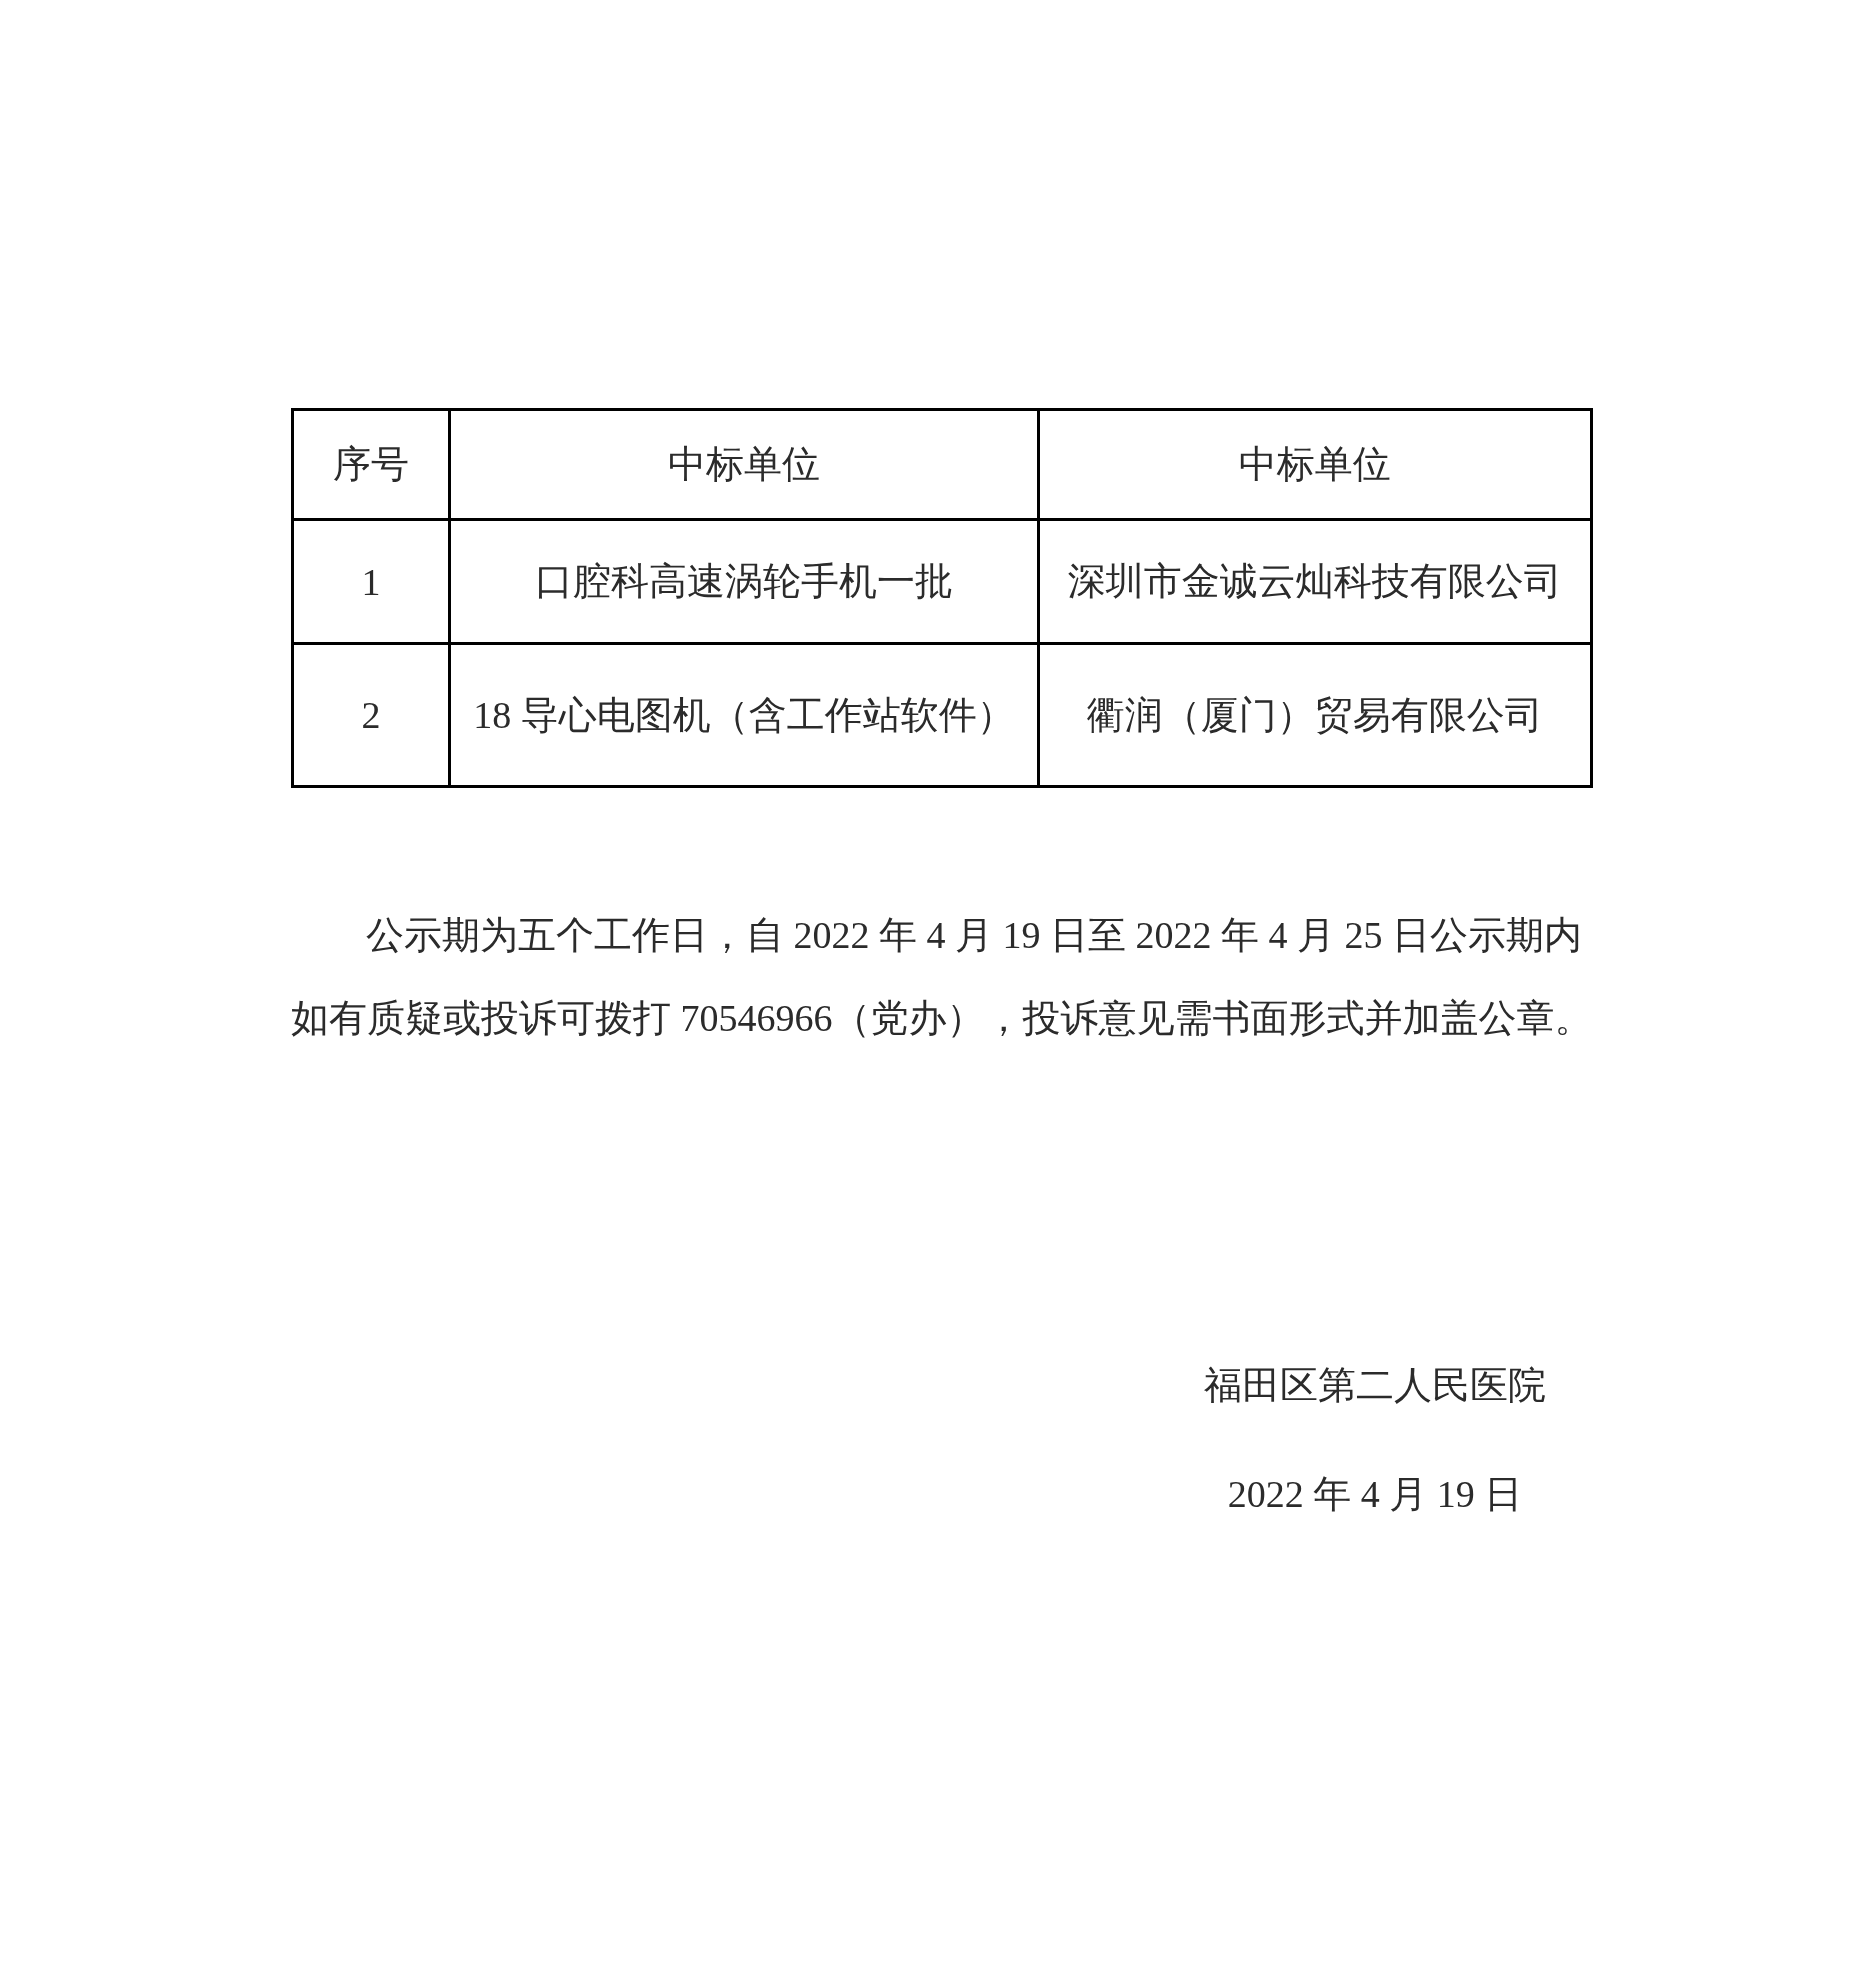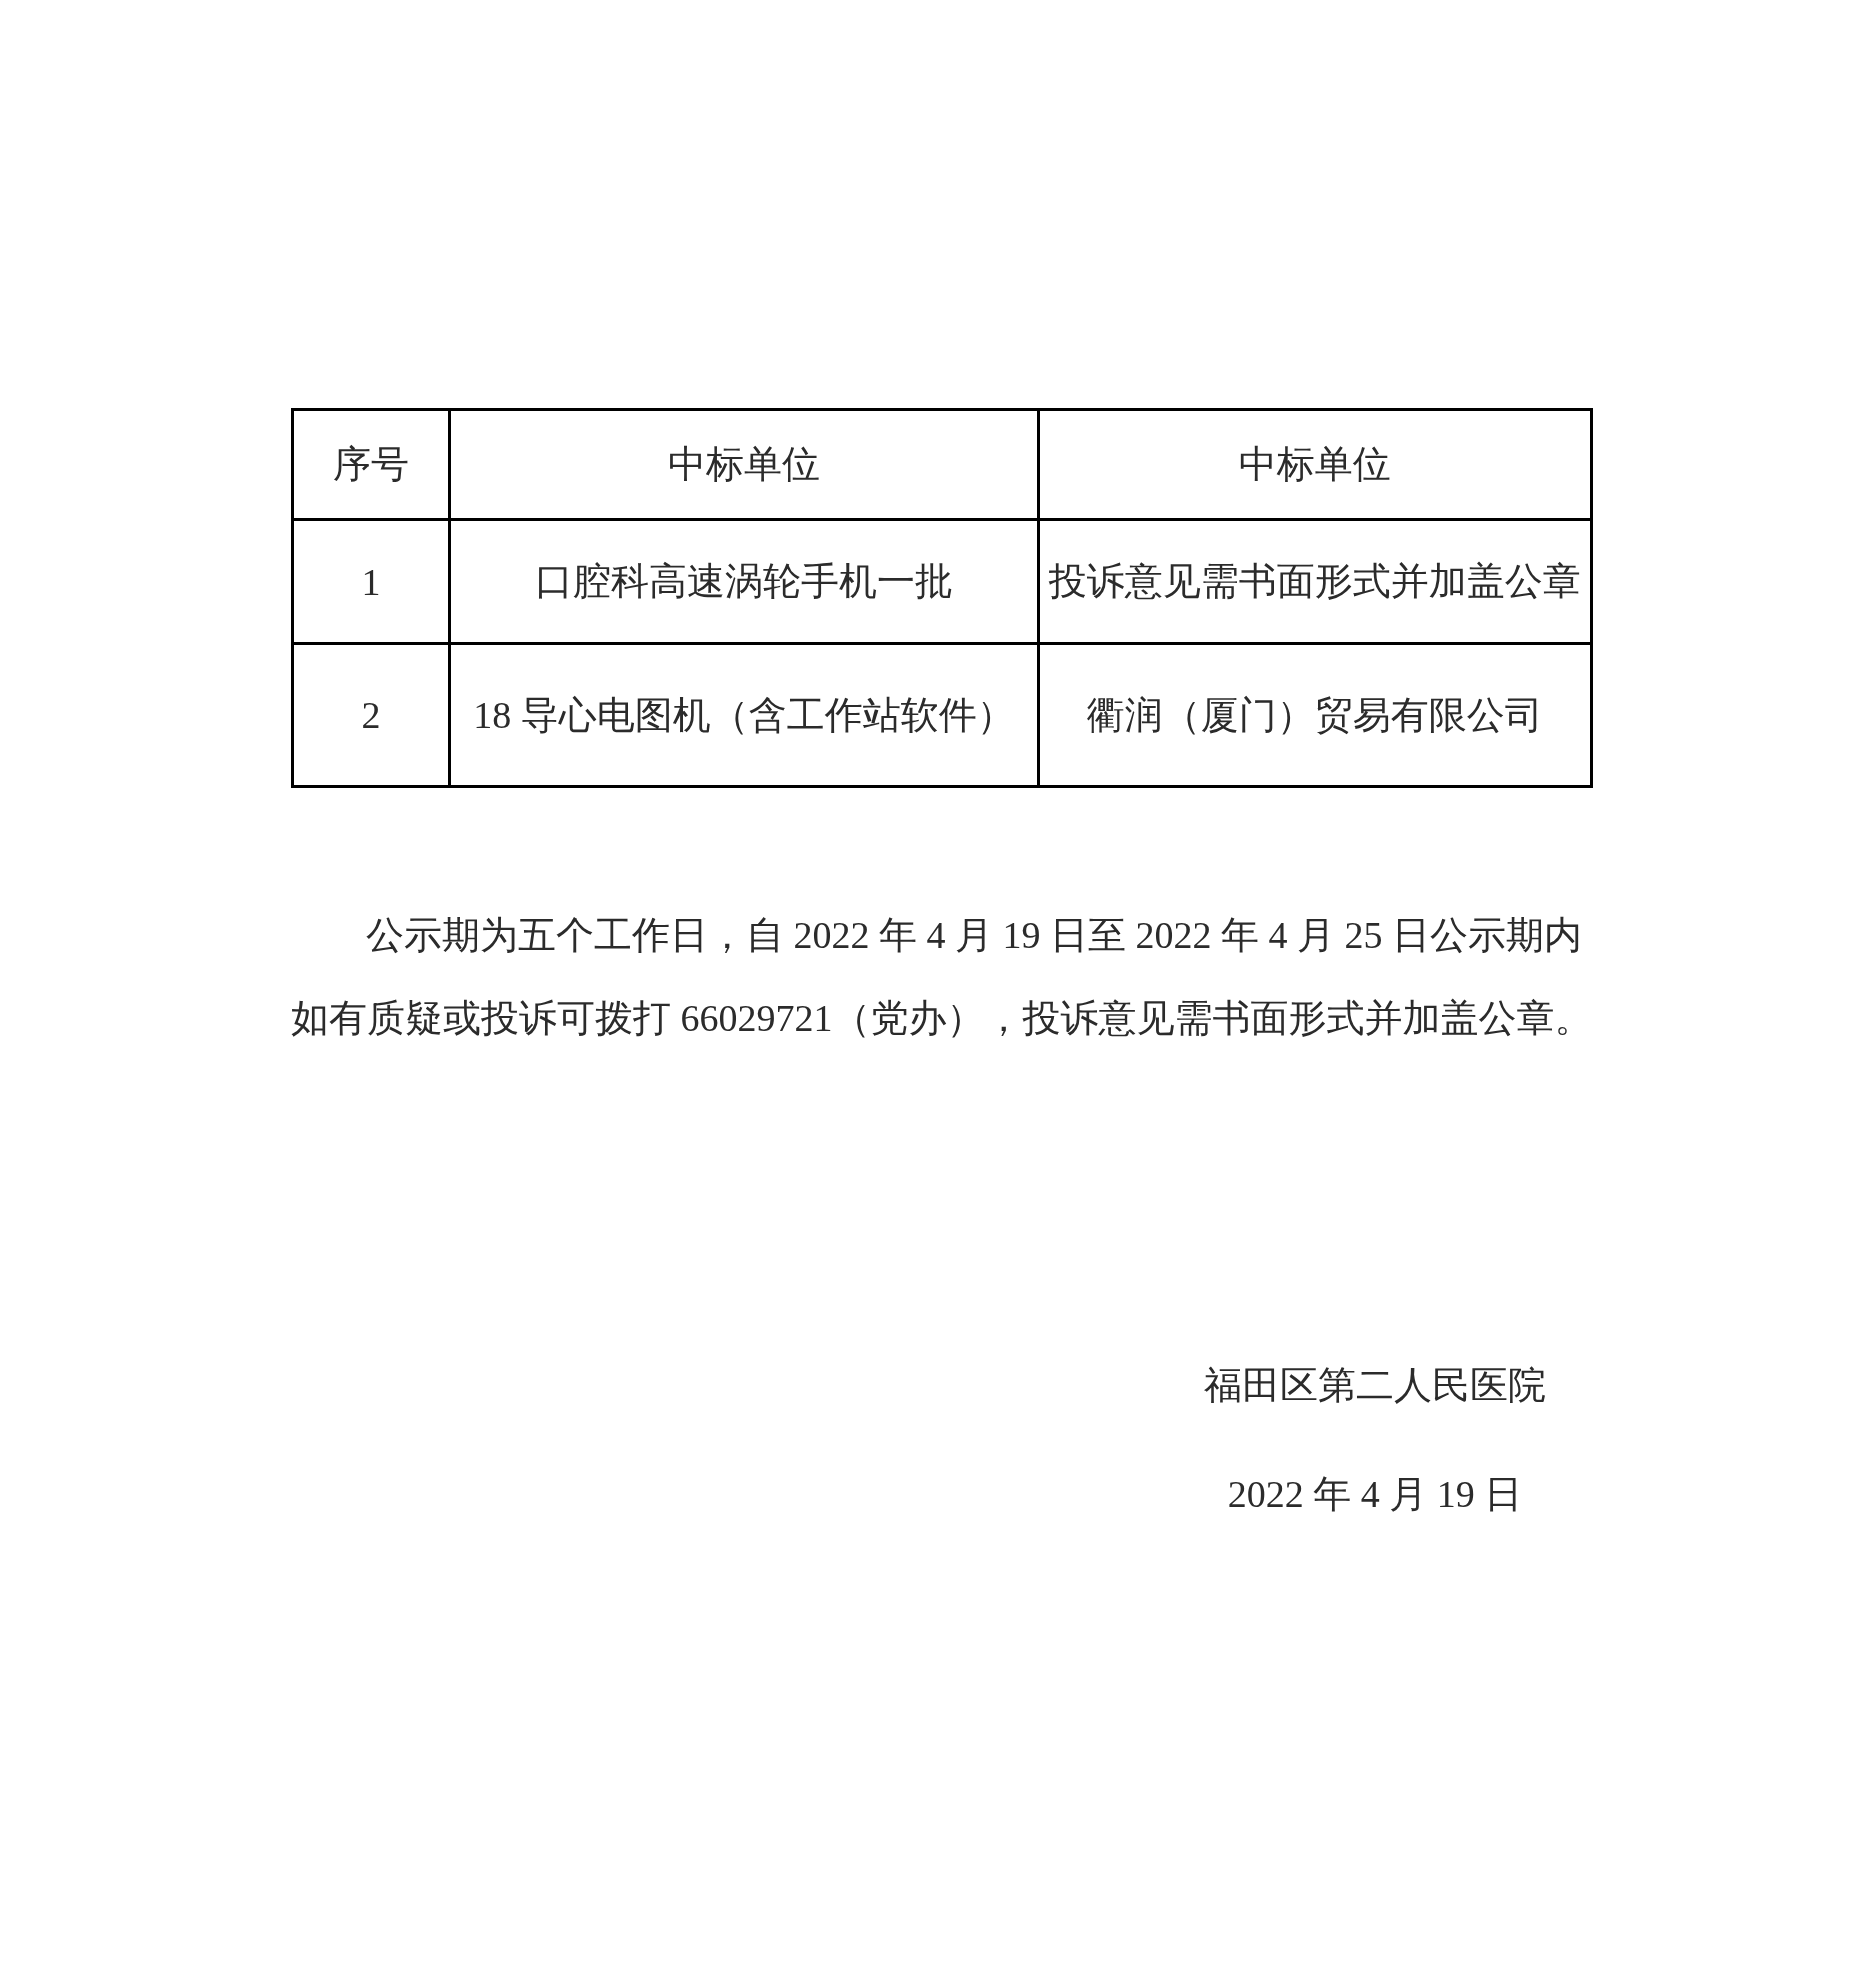--- a/index.html
+++ b/index.html
@@ -80,33 +80,33 @@
       <tr class="row-head">
         <th>序号</th>
         <th>中标单位</th>
         <th>中标单位</th>
       </tr>
     </thead>
     <tbody>
       <tr class="row-first">
         <td>1</td>
         <td>口腔科高速涡轮手机一批</td>
-        <td>投诉意见需书面形式并加盖公章</td>
+        <td>深圳市金诚云灿科技有限公司</td>
       </tr>
       <tr class="row-second">
         <td>2</td>
         <td>18 导心电图机（含工作站软件）</td>
         <td>衢润（厦门）贸易有限公司</td>
       </tr>
     </tbody>
   </table>
 
   <div class="para notice">
     <span class="line indent">公示期为五个工作日，自 2022 年 4 月 19 日至 2022 年 4 月 25 日公示期内</span>
-    <span class="line">如有质疑或投诉可拨打 66029721（党办），投诉意见需书面形式并加盖公章。</span>
+    <span class="line">如有质疑或投诉可拨打 70546966（党办），投诉意见需书面形式并加盖公章。</span>
   </div>
 
   <div class="signature">
     <span class="sig-line">福田区第二人民医院</span>
     <span class="sig-line">2022 年 4 月 19 日</span>
   </div>
 
 </div>
 
 

